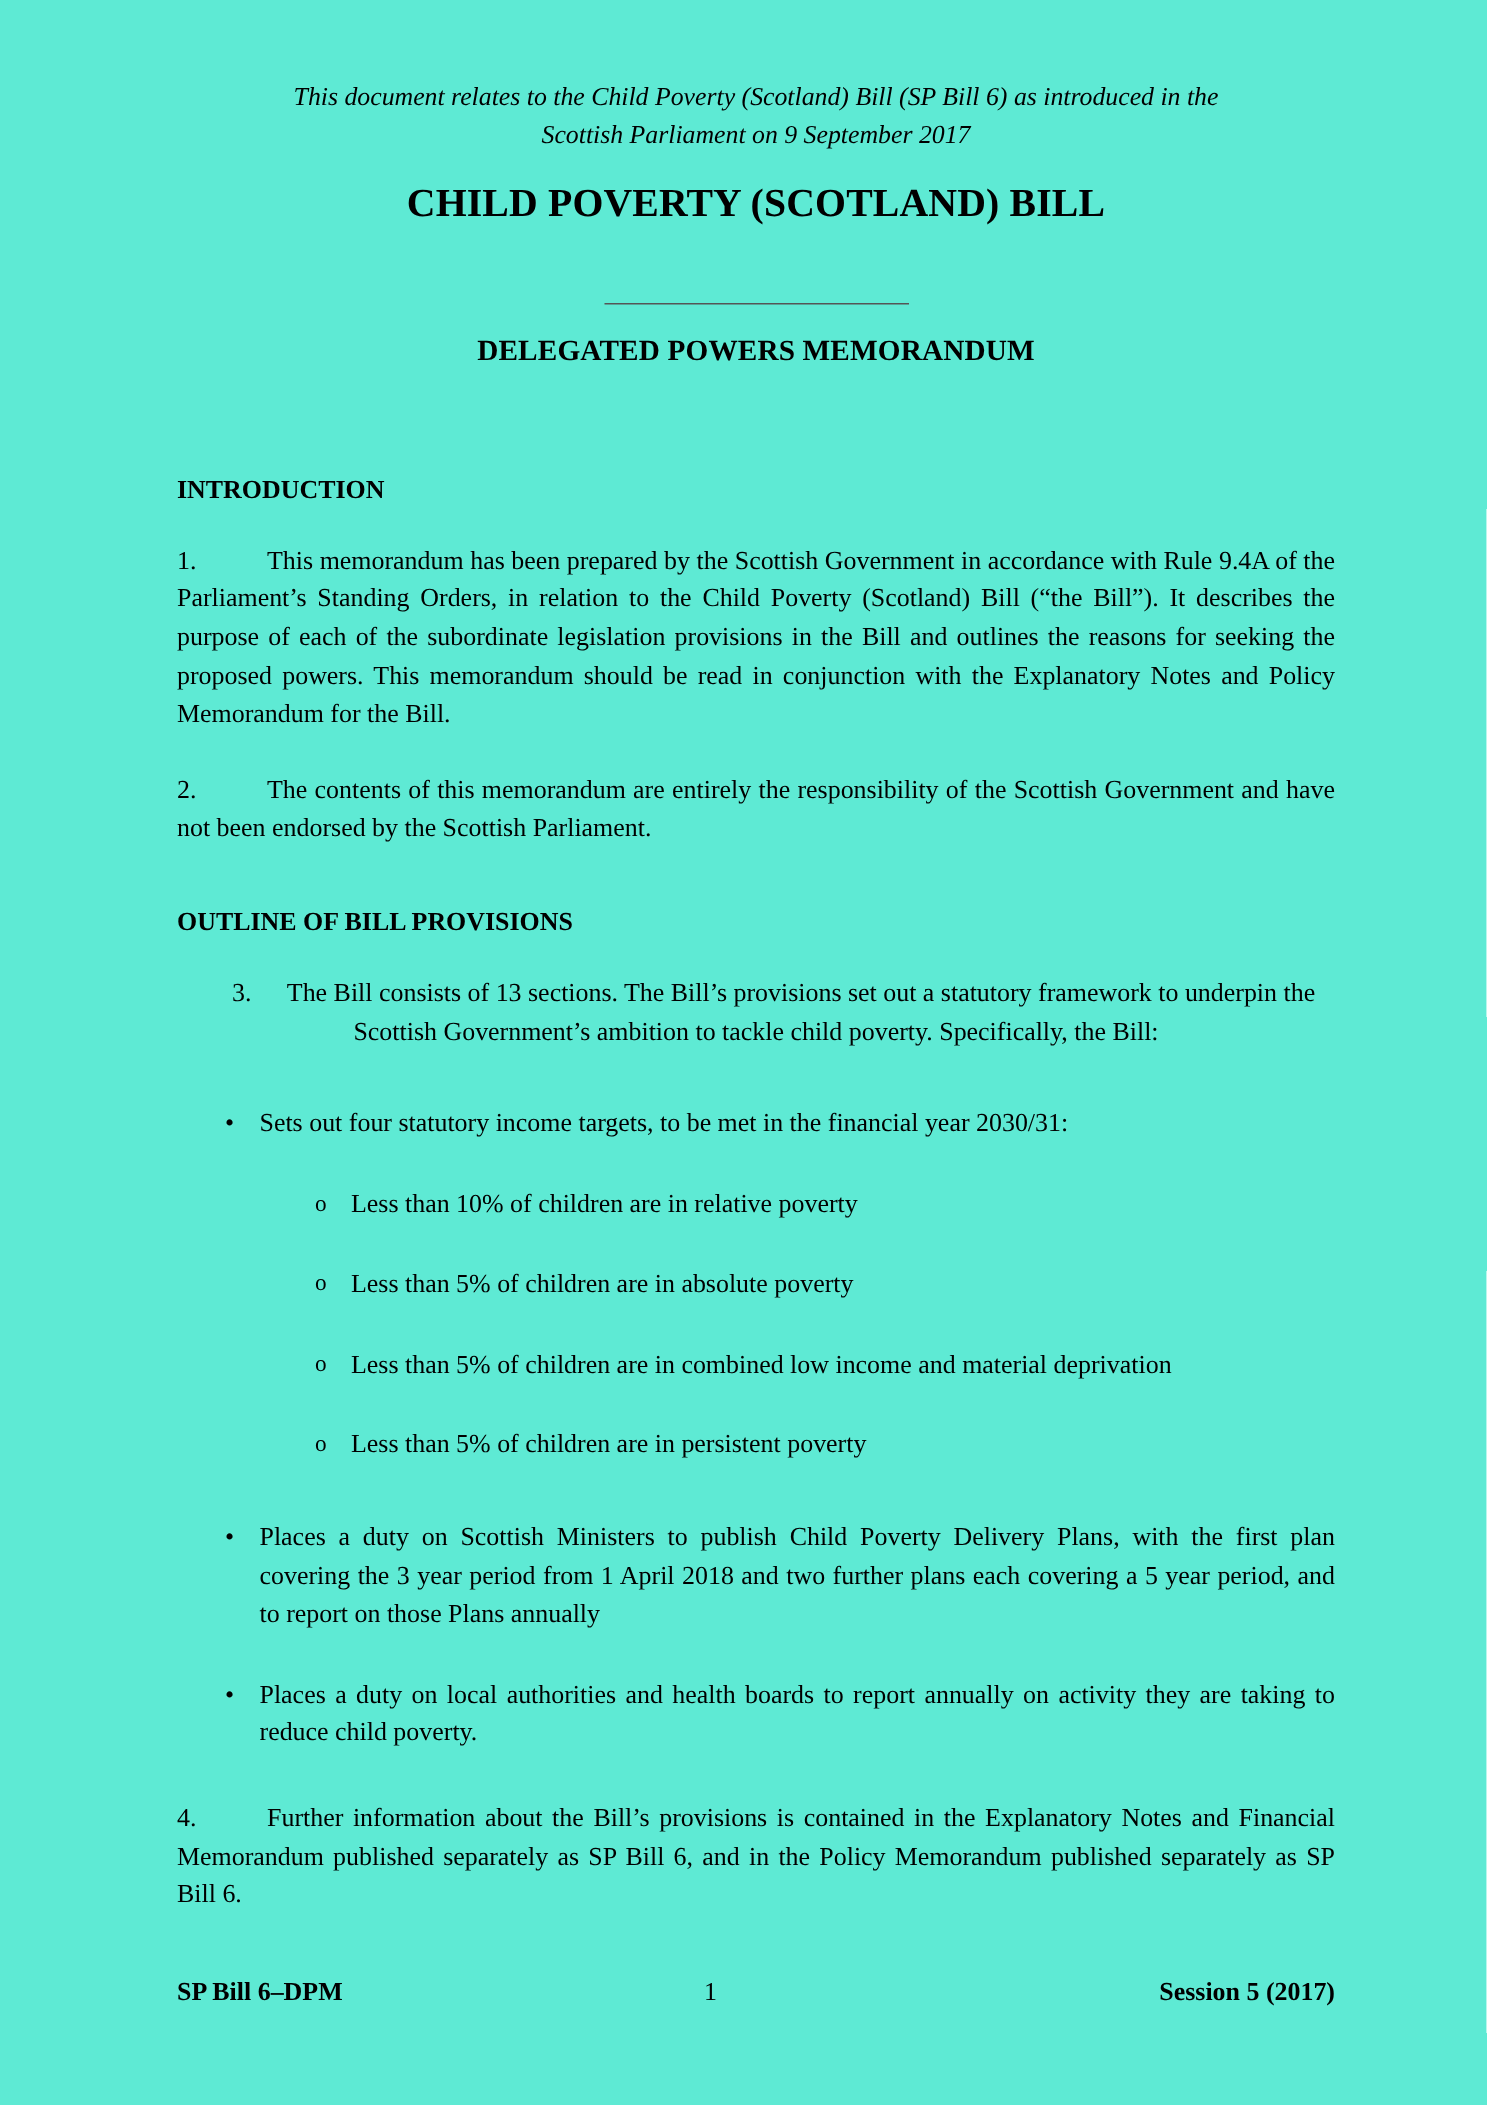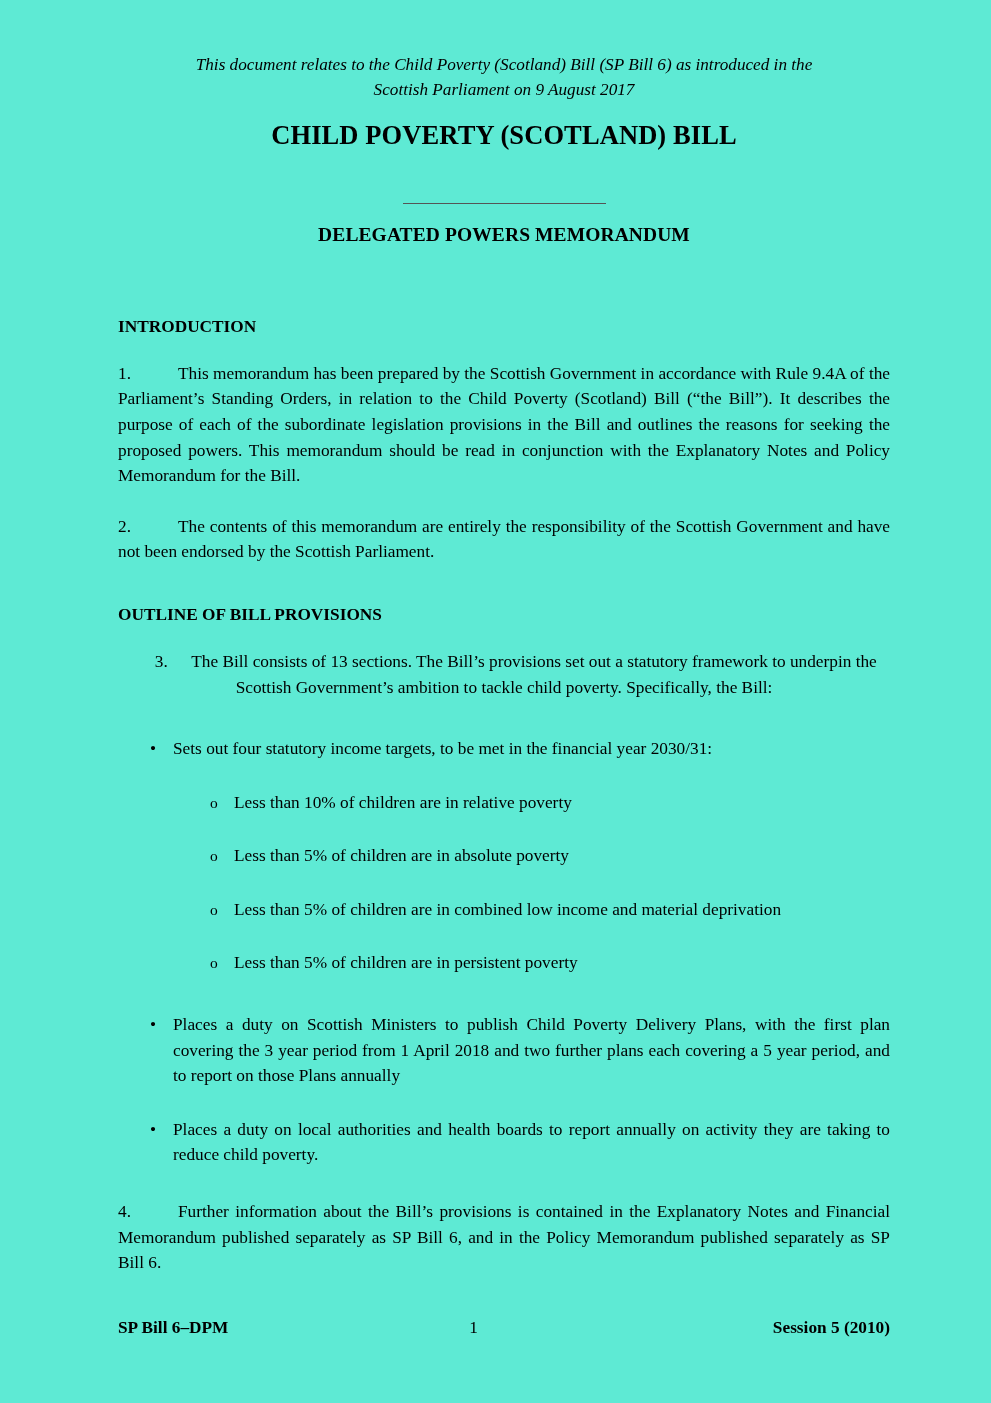--- a/index.html
+++ b/index.html
@@ -153,21 +153,21 @@
 </style>
 </head>
 <body>
 
 <div class="page">
 
   <div class="content">
 
     <div class="doc-header">
       <span class="hdr-line">This document relates to the Child Poverty (Scotland) Bill (SP Bill 6) as introduced in the</span>
-      <span class="hdr-line">Scottish Parliament on 9 August 2017</span>
+      <span class="hdr-line">Scottish Parliament on 9 September 2017</span>
     </div>
 
     <h1 class="bill-title" style="margin-bottom:0;">CHILD POVERTY (SCOTLAND) BILL</h1>
 
     <div class="rule-wrap">
       <span class="rule"></span>
     </div>
 
     <h2 class="doc-subtitle" style="margin-bottom:0;">DELEGATED POWERS MEMORANDUM</h2>
 
@@ -221,16 +221,16 @@
 
     </ul>
 
     <p class="para" id="para-4"><span class="para-num">4.</span><span>Further information about the Bill’s provisions is contained in the Explanatory Notes and Financial Memorandum published separately as SP Bill 6, and in the Policy Memorandum published separately as SP Bill 6.</span></p>
 
   </div>
 
   <div class="doc-footer">
     <span class="footer-left">SP Bill 6–DPM</span>
     <span class="footer-center">1</span>
-    <span class="footer-right">Session 5 (2010)</span>
+    <span class="footer-right">Session 5 (2017)</span>
   </div>
 
 </div>
 
 </body></html>

